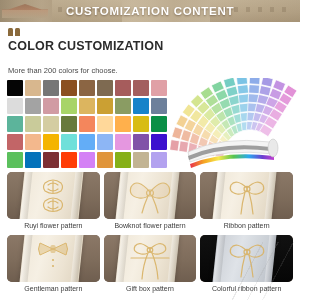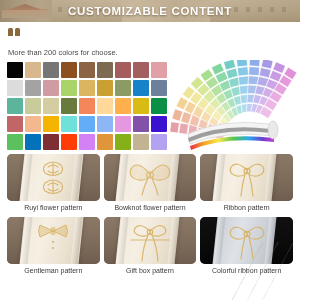--- a/index.html
+++ b/index.html
@@ -189,28 +189,29 @@
     <span class="banner-win" style="left:78px"></span>
     <span class="banner-win" style="left:88px"></span>
     <span class="banner-win" style="left:98px"></span>
     <span class="banner-win" style="left:222px"></span>
     <span class="banner-win" style="left:234px"></span>
     <span class="banner-win" style="left:246px"></span>
     <span class="banner-win" style="left:258px"></span>
     <span class="banner-win" style="left:270px"></span>
     <span class="banner-win" style="left:282px"></span>
     <div class="banner-tint"></div>
-    <div class="banner-title">CUSTOMIZABLE CONTENT</div>
+    <div class="banner-title">CUSTOMIZATION CONTENT</div>
   </div>
 
   <div class="section-head">
     <span class="quote-icon">
         <i></i>
         <i></i>
       </span>
+    <div class="sec-title">COLOR CUSTOMIZATION</div>
     <div class="sec-sub">More than 200 colors for choose.</div>
   </div>
 
   <div class="content">
 
     <div class="swatch-grid" id="swatch-grid">
         <div class="swatch" title="#050505" style="background: rgb(5, 5, 5);"></div>
         <div class="swatch" title="#d8b78e" style="background: rgb(216, 183, 142);"></div>
         <div class="swatch" title="#767676" style="background: rgb(118, 118, 118);"></div>
         <div class="swatch" title="#8b4f20" style="background: rgb(139, 79, 32);"></div>

